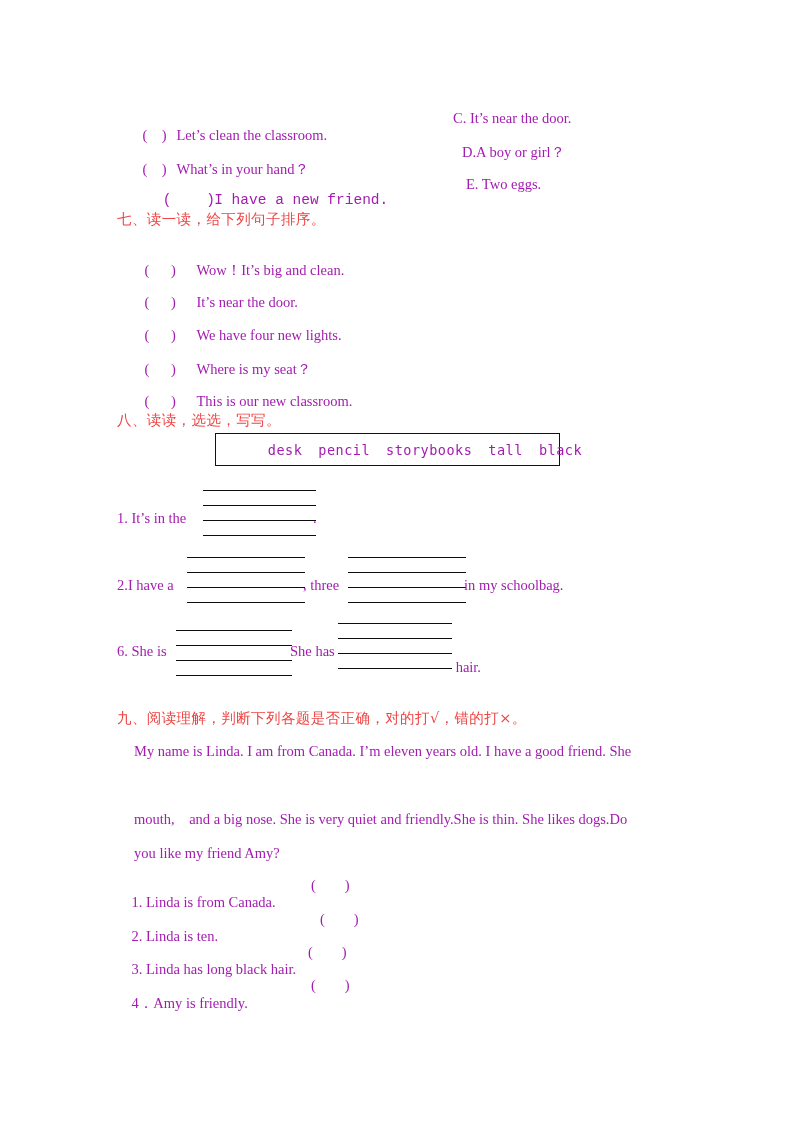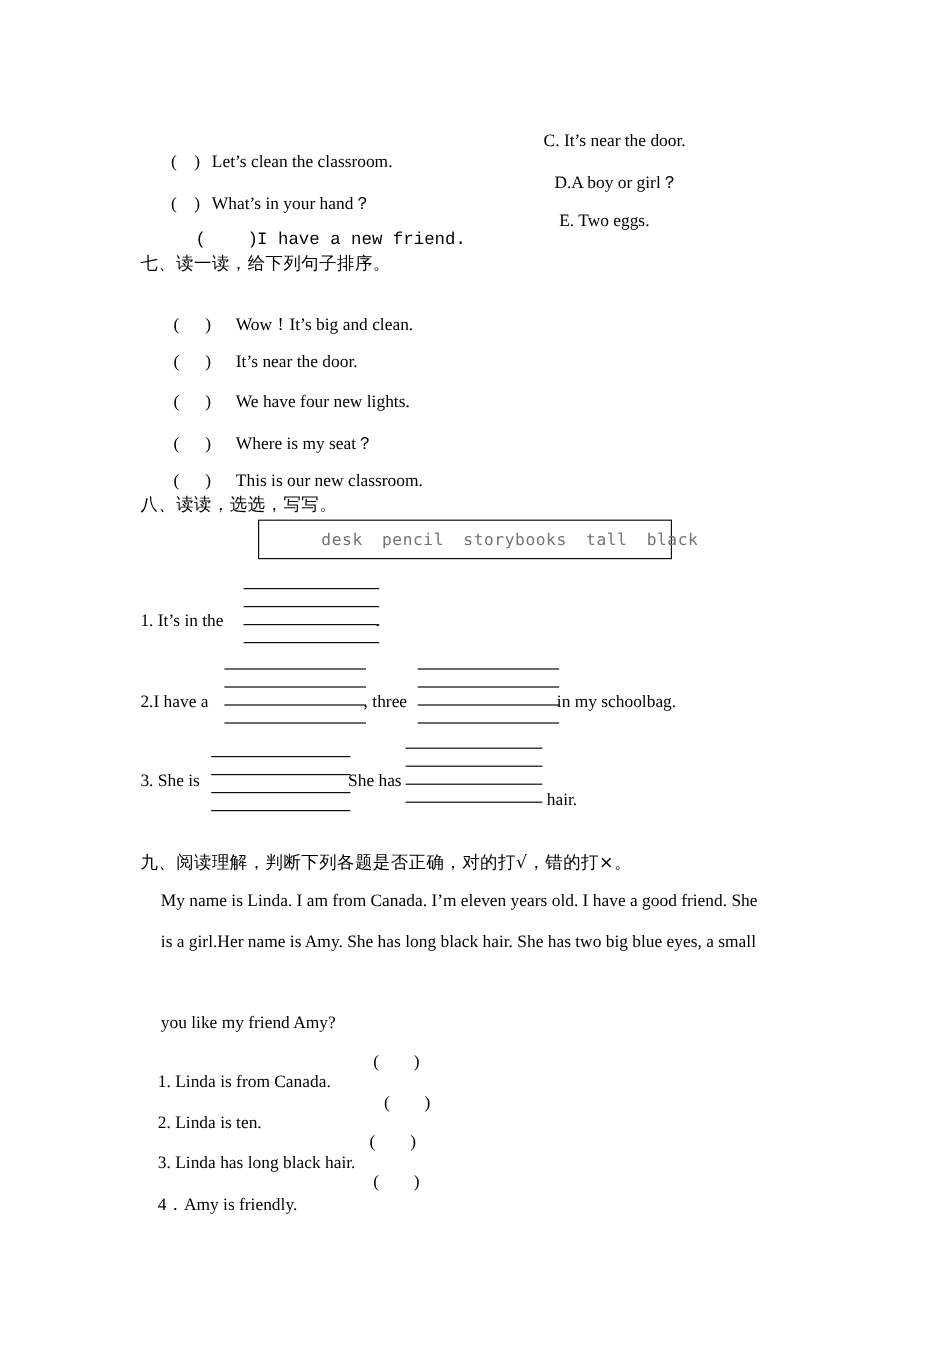--- a/index.html
+++ b/index.html
@@ -21,27 +21,27 @@
     position: absolute;
     left: 0; top: 0;
     width: 793px;
     height: 1122px;
   }
 
   
   .en {
     font-family: "Liberation Serif", "DejaVu Serif", serif;
     font-size: 14.5px;
-    color: #000000;
+    color: #a21caf;
     white-space: pre;
   }
   .cn-head {
     font-family: "DejaVu Sans", "Liberation Sans", sans-serif;
     font-size: 14.5px;
-    color: #000000;
+    color: #ef4444;
     letter-spacing: 0.4px;
     white-space: pre;
   }
 
   .abs { position: absolute; }
 
   
   .match-row { position: absolute; left: 128px; }
   .match-paren { display: inline-block; width: 34px; }
   .match-opt { position: absolute; }
@@ -62,21 +62,21 @@
   }
   .wordbank-inner {
     position: absolute;
     left: 0; right: 0;
     top: 50%;
     transform: translateY(-50%);
     text-align: center;
     font-family: "DejaVu Sans Mono", "Liberation Mono", monospace;
     font-size: 13.5px;
     letter-spacing: 0.5px;
-    color: #737373;
+    color: #a21caf;
     white-space: pre;
   }
   .wb-word { display: inline-block; }
   .wb-gap { display: inline-block; width: 16px; }
 
   
   .guide {
     position: absolute;
     height: 46px;
   }
@@ -162,40 +162,40 @@
   </div>
   <div class="abs en" style="left:303px; top:577px;">, three</div>
   <div class="guide" style="left:348px; top:557px; width:118px;">
     <i></i>
       <i></i>
       <i></i>
       <i></i>
   </div>
   <div class="abs en" style="left:464px; top:577px;">in my schoolbag.</div>
 
-  <div class="abs en" style="left:117px; top:643px;">3. She is</div>
+  <div class="abs en" style="left:117px; top:643px;">6. She is</div>
   <div class="guide" style="left:176px; top:630px; width:116px;">
     <i></i>
       <i></i>
       <i></i>
       <i></i>
   </div>
   <div class="abs en" style="left:290px; top:643px;">She has</div>
   <div class="guide" style="left:338px; top:623px; width:114px;">
     <i></i>
       <i></i>
       <i></i>
       <i></i>
   </div>
   <div class="abs en" style="left:452px; top:643px;margin-top:16px;"> hair.</div>
 
   <div class="abs cn-head" style="left:117px; top:709px;">九、阅读理解，判断下列各题是否正确，对的打√，错的打×。</div>
 
   <div class="passage-line en" style="top:743px;">My name is Linda. I am from Canada. I’m eleven years old. I have a good friend. She</div>
-  <div class="passage-line en" style="top:777px;">is a girl.Her name is Amy. She has long black hair. She has two big blue eyes, a small</div>
+  <div class="passage-line en" style="top:811px;">mouth,    and a big nose. She is very quiet and friendly.She is thin. She likes dogs.Do</div>
   <div class="passage-line en" style="top:845px;">you like my friend Amy?</div>
 
   <div class="tf-row en" style="top:877px;">
     <span>1. Linda is from Canada.</span>
   </div>
   <div class="tf-paren en" style="left:311px; top:877px;">(        )</div>
 
   <div class="tf-row en" style="top:911px;">
     <span>2. Linda is ten.</span>
   </div>

